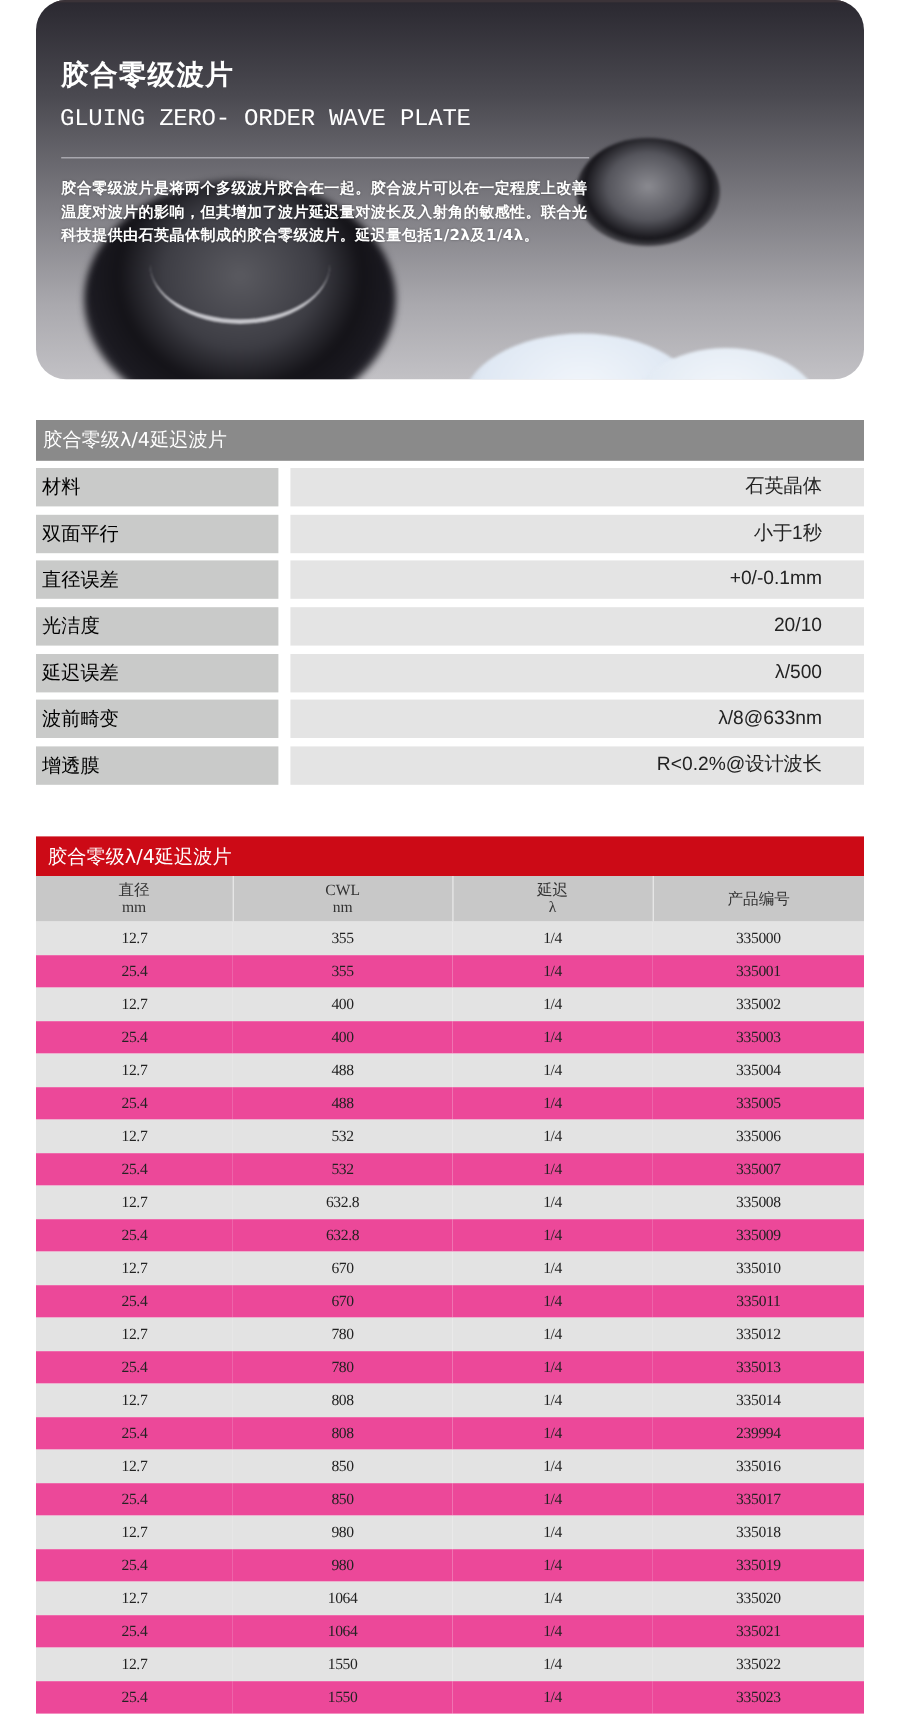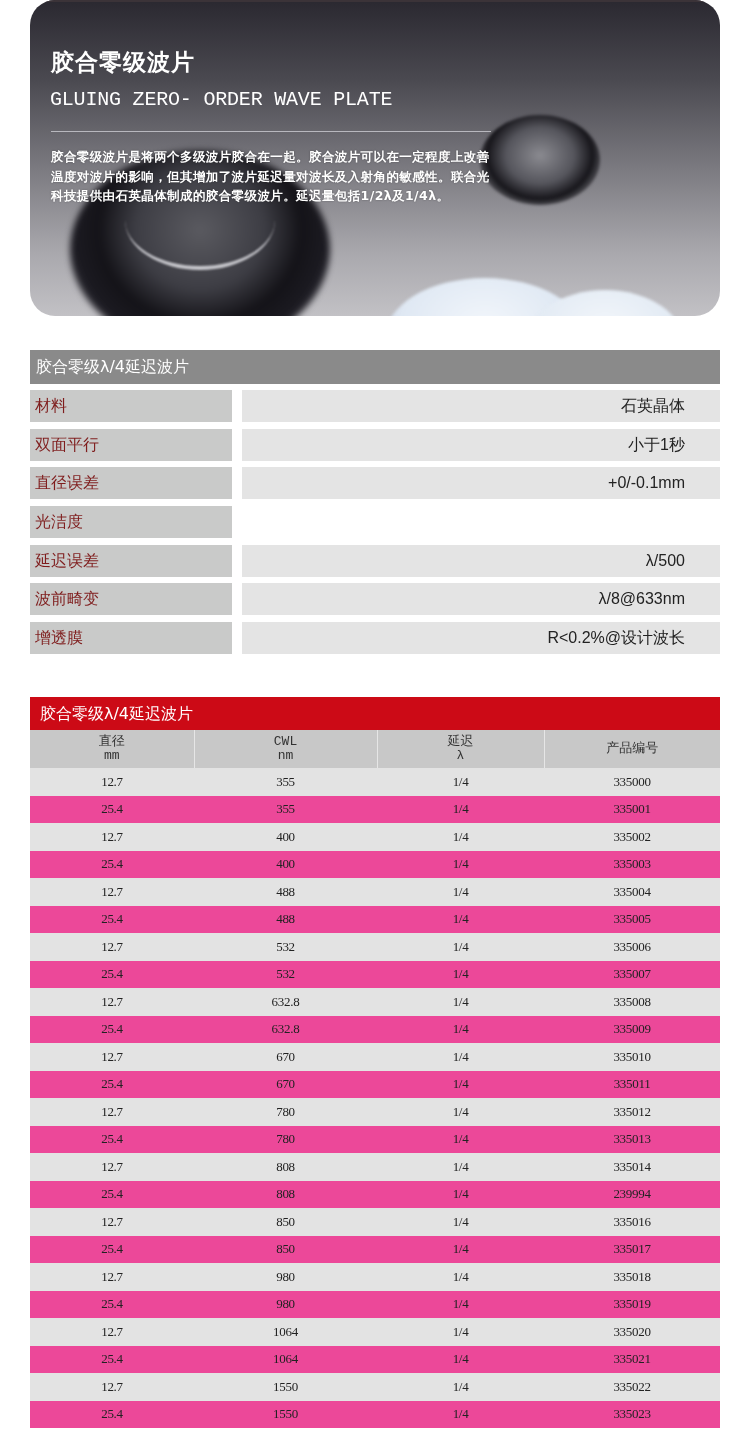--- a/index.html
+++ b/index.html
@@ -54,38 +54,38 @@
     text-shadow: 0 0 2px rgba(0,0,0,0.35);
   }
 
   .spec-header {
     position: absolute; left: 30px; top: 350px; width: 690px; height: 34px;
     background: #8a8a8a; color: #ffffff; font-size: 16px; line-height: 34px; padding-left: 6px;
   }
   .spec-list { position: absolute; left: 30px; top: 390px; width: 690px; }
   .spec-row { display: flex; height: 32px; margin-bottom: 6.7px; }
   .spec-label {
-    width: 202px; background: #c9cac9; color: #7f1d1d; font-size: 16px; line-height: 32px; padding-left: 5px;
+    width: 202px; background: #c9cac9; color: #000000; font-size: 16px; line-height: 32px; padding-left: 5px;
   }
   .spec-value {
     margin-left: 10px; flex: 1; background: #e4e4e4; color: #222222; font-size: 16px; line-height: 32px;
     text-align: right; padding-right: 35px; font-family: "Liberation Sans", "DejaVu Sans", sans-serif;
   }
 
   .product-header {
     position: absolute; left: 30px; top: 697px; width: 690px; height: 33px;
     background: #cc0a16; color: #ffffff; font-size: 16px; line-height: 34px; padding-left: 10px;
   }
   .ptable {
     position: absolute; left: 30px; top: 730px; width: 690px; border-collapse: collapse; table-layout: fixed;
   }
   .ptable th {
     background: #c8c8c8; color: #333333; font-weight: normal; font-size: 13px; line-height: 14px;
     height: 38px; border-right: 1px solid #e6e6e6; vertical-align: middle;
-    font-family: Liberation Mono, monospace;
+    font-family: Liberation Serif, serif;
   }
   .ptable th:last-child { border-right: none; }
   .ptable td {
     height: 27.5px; text-align: center; color: #222222; font-size: 13px;
     font-family: "Liberation Serif", "DejaVu Serif", serif; letter-spacing: -0.3px;
   }
   .ptable tr.odd td { background: #e3e3e3; }
   .ptable tr.even td { background: #ec4899; }
   .th-line { display: block; }
 </style>
@@ -116,20 +116,21 @@
   <div class="spec-row">
     <div class="spec-label">双面平行</div>
     <div class="spec-value">小于1秒</div>
   </div>
   <div class="spec-row">
     <div class="spec-label">直径误差</div>
     <div class="spec-value">+0/-0.1mm</div>
   </div>
   <div class="spec-row">
     <div class="spec-label">光洁度</div>
+    <div class="spec-value">20/10</div>
   </div>
   <div class="spec-row">
     <div class="spec-label">延迟误差</div>
     <div class="spec-value">λ/500</div>
   </div>
   <div class="spec-row">
     <div class="spec-label">波前畸变</div>
     <div class="spec-value">λ/8@633nm</div>
   </div>
   <div class="spec-row">

